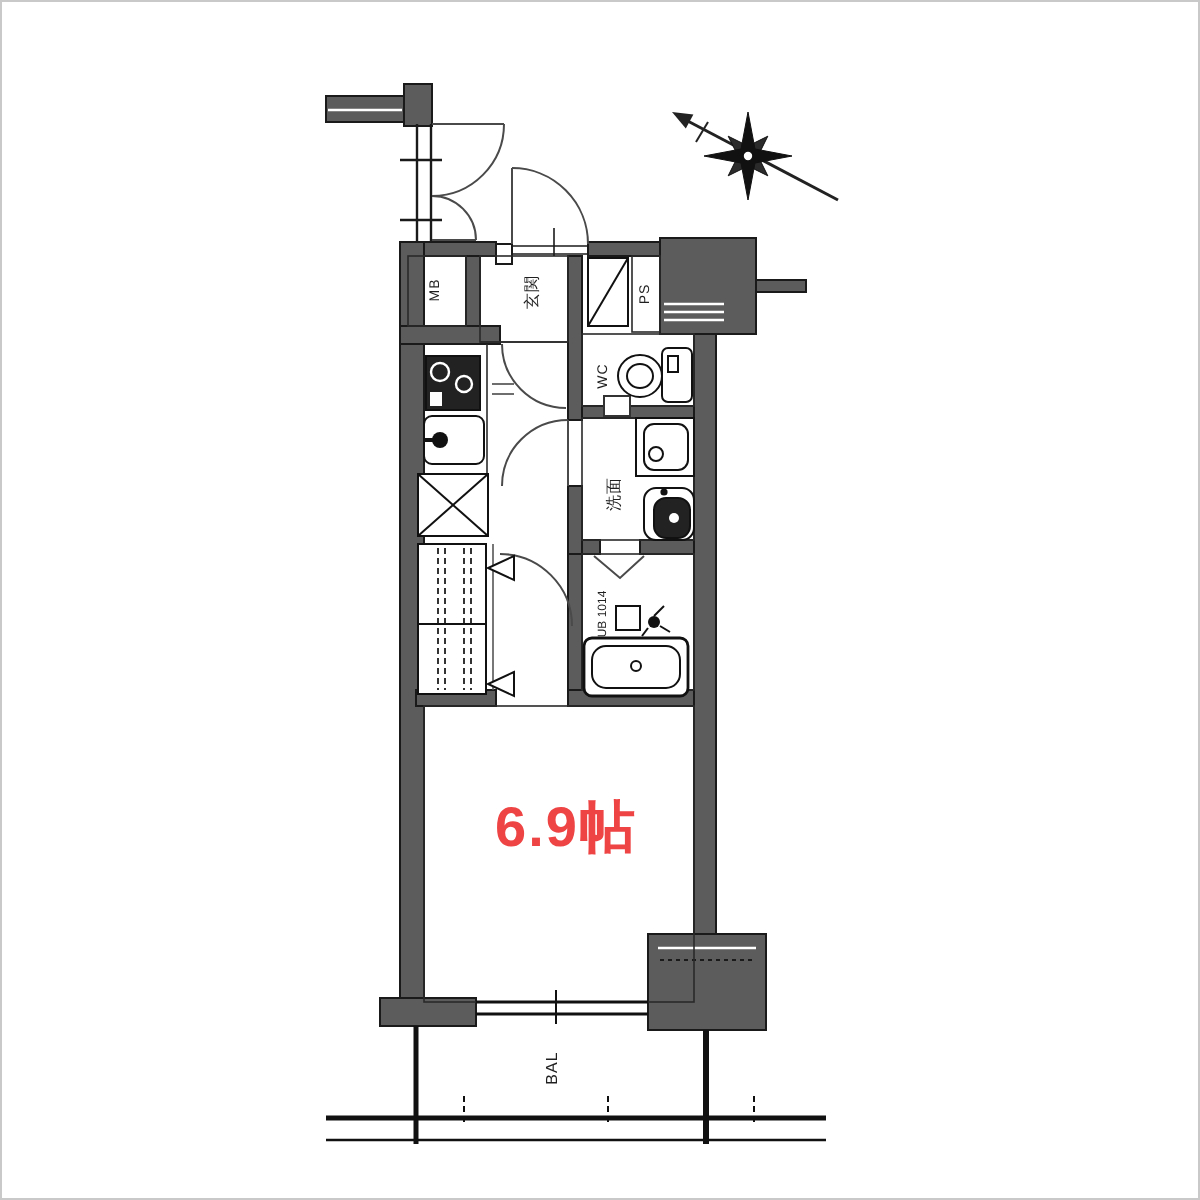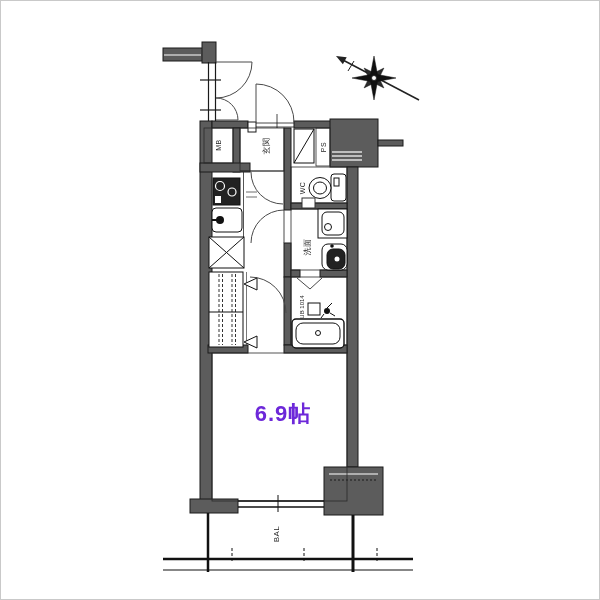--- a/index.html
+++ b/index.html
@@ -10,21 +10,21 @@
   .frame{position:absolute;inset:0;border:1px solid #c9c9c9;pointer-events:none;}
   svg{position:absolute;left:0;top:0;}
   .vlabel{
     position:absolute;transform:translate(-50%,-50%) rotate(-90deg);
     font-size:7px;color:#1f1f1f;white-space:nowrap;letter-spacing:0.5px;
   }
   .vlabel.big{font-size:8px;}
   .vlabel.tiny{font-size:6px;letter-spacing:0px;}
   .room-label{
     position:absolute;transform:translate(-50%,-50%);
-    font-size:22px;font-weight:bold;color:#6d28d9;white-space:nowrap;letter-spacing:1px;
+    font-size:28px;font-weight:bold;color:#ef4444;white-space:nowrap;letter-spacing:1px;
   }
 </style>
 </head>
 <body>
 
 <div class="stage">
 
   <svg width="600" height="600" viewBox="0 0 600 600">
 
     <g fill="#5c5c5c" stroke="#1a1a1a" stroke-width="1">

